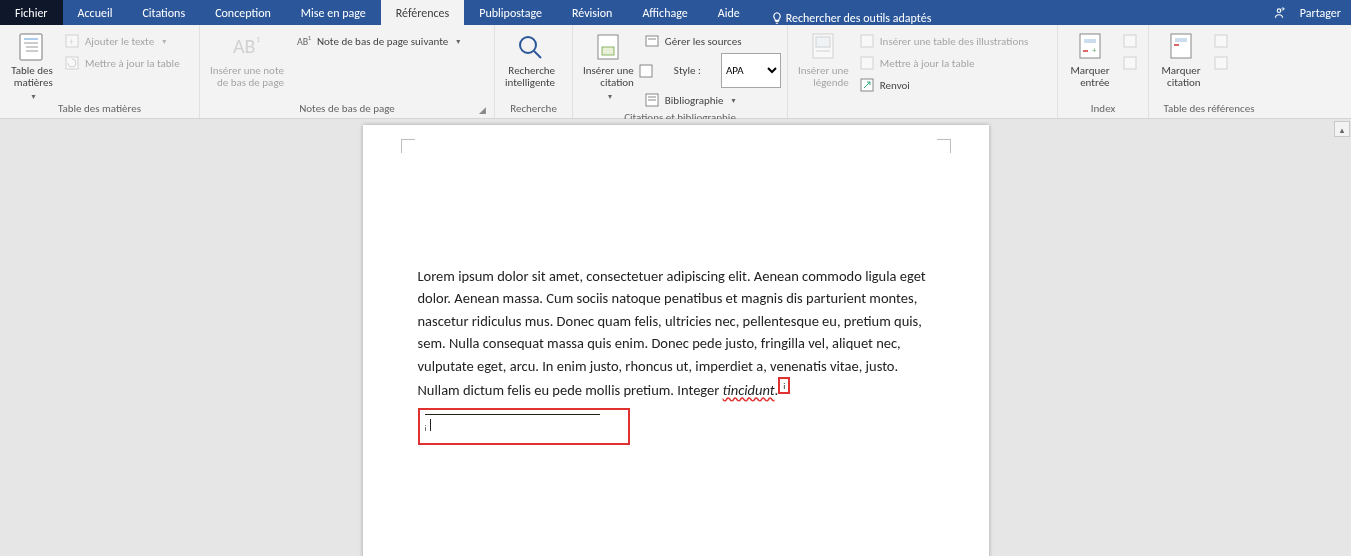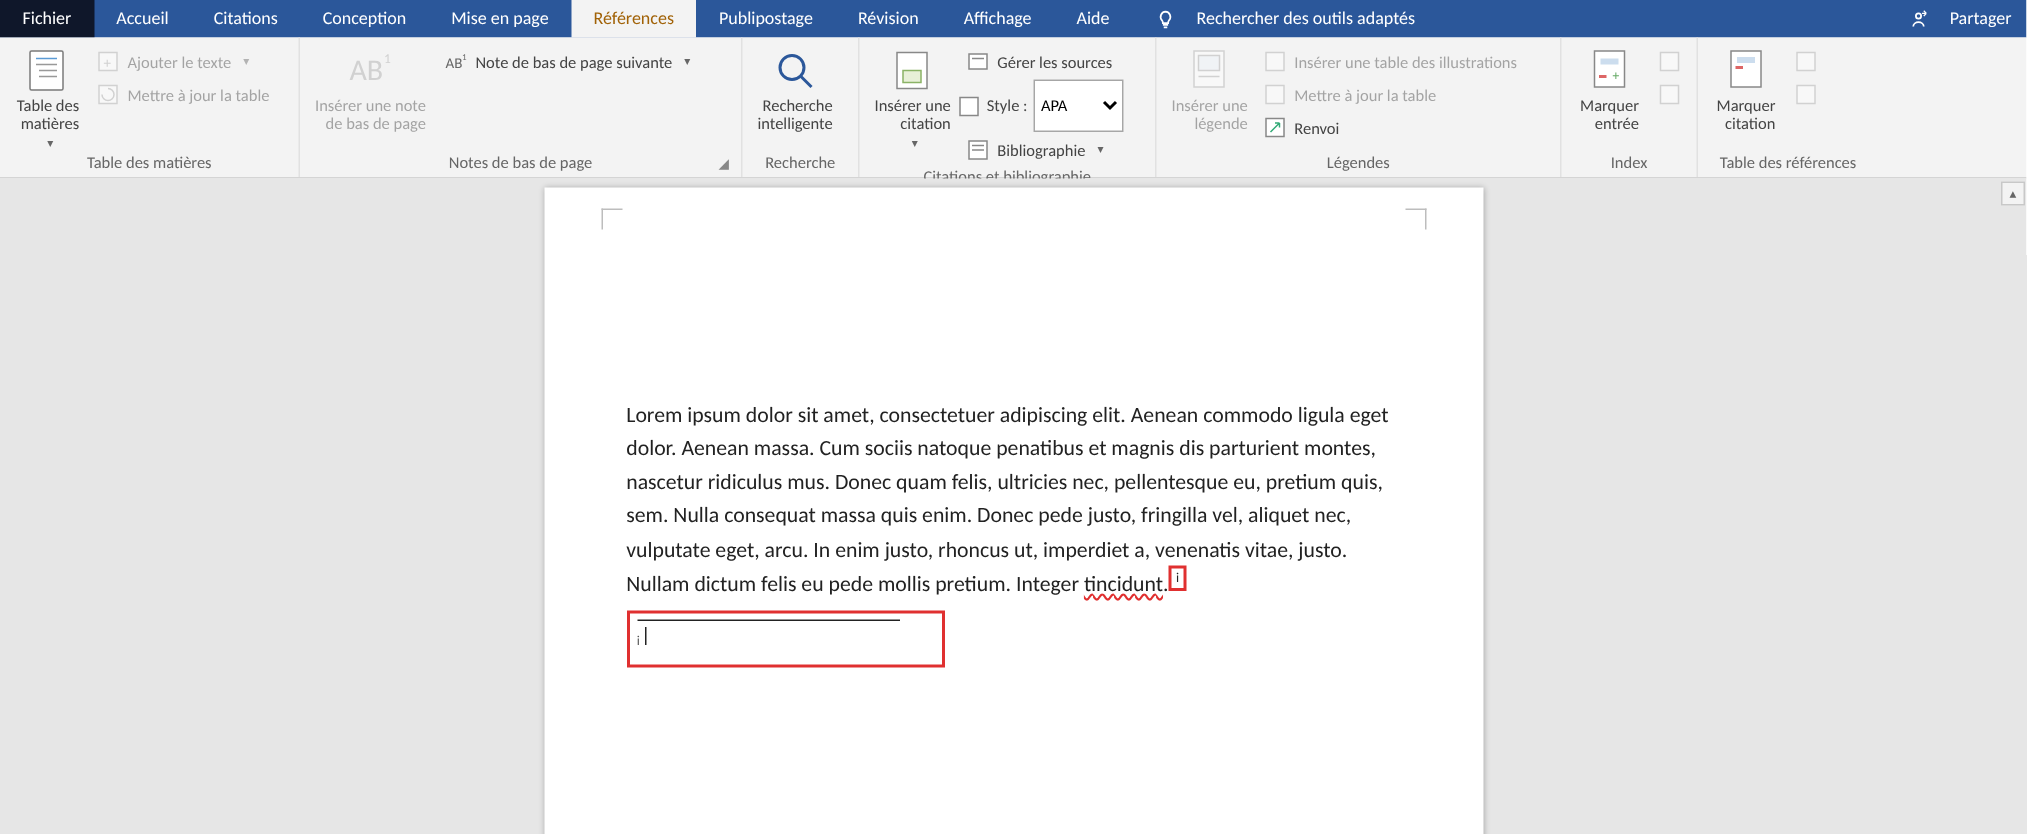--- a/index.html
+++ b/index.html
@@ -1,52 +1,52 @@
 <!DOCTYPE html>
 <html><head>
 <meta charset="utf-8">
 <style>
   * { margin:0; padding:0; box-sizing:border-box; font-family:"Segoe UI","Calibri",sans-serif; -webkit-font-smoothing:antialiased; }
   body { width:1351px; height:556px; background:#fff; overflow:hidden; font-size:12px; color:#444; }
   
   .tabbar { height:25px; background:#2b579a; display:flex; align-items:stretch; color:#fff; position:relative; }
   .tab { padding:0 15px; display:flex; align-items:center; cursor:pointer; font-size:12px; }
   .tab.darker { background:#0f172a; }
-  .tab.active { background:#f3f3f3; color:#a16207; }
-  .tab.search { gap:14px; }
+  .tab.active { background:#f3f3f3; color:#404040; }
+  .tab.search { gap:2px;align-items:flex-end; }
   .share { position:absolute; right:10px; top:0; height:100%; display:flex; align-items:center; gap:14px; cursor:pointer; font-size:12px;}
   
   .ribbon { height:94px; background:#f3f3f3; border-bottom:1px solid #d4d4d4; display:flex; position:relative; }
   .group { border-right:1px solid #e1e1e1; padding:4px 6px 2px 6px; display:flex; flex-direction:column; justify-content:space-between; }
   .group-top { flex:1; display:flex; }
   .group-label { font-size:11px; text-align:center; color:#666; padding:1px 0; position:relative; }
   .group-label .launch { position:absolute; right:2px; bottom:1px; font-size:9px; color:#888; }
   .big-btn { display:flex; flex-direction:column; align-items:center; justify-content:flex-start; gap:2px; padding:2px 4px 0 4px; cursor:pointer; min-width:52px; }
   .big-btn .icon { width:32px; height:32px; display:flex; align-items:center; justify-content:center; }
   .big-btn .lbl { font-size:11px; text-align:right; line-height:1.1; color:#444; }
   .big-btn.disabled { opacity:.45; cursor:default; }
   .stack { display:flex; flex-direction:column; gap:2px; padding-top:2px; }
   .small-btn { display:flex; align-items:center; gap:5px; padding:2px 6px; font-size:11px; cursor:pointer; color:#444;}
   .small-btn.disabled { opacity:.45; cursor:default; }
   .small-btn .mini-icon{ width:16px; height:16px; display:flex; align-items:center; justify-content:center;}
   .drop-caret { font-size:8px; margin-left:3px; color:#666; }
-  .style-row{ display:flex; align-items:center; gap:4px; font-size:11px; }
+  .style-row{ display:flex; align-items:center; gap:20px; font-size:11px; }
   .style-row select{ height:35px; width:60px; font-size:11px; border:1px solid #a6a6a6; background:#fff;}
   
   .red-box { border:2px solid #e03030; }
   
   svg { display:block; }
   
   .workspace { height:437px; background:#e6e6e6; position:relative; display:flex; justify-content:center; overflow:hidden;}
   .page { width:626px; min-height:900px; background:#fff; margin-top:6px; box-shadow:0 0 4px rgba(0,0,0,.3); position:relative; padding:140px 55px 60px 55px; }
   .corner{ position:absolute; width:14px; height:14px; border-color:#bdbdbd; }
   .corner.tl{ top:14px; left:38px; border-left:1px solid #bdbdbd; border-top:1px solid #bdbdbd;}
   .corner.tr{ top:14px; right:38px; border-right:1px solid #bdbdbd; border-top:1px solid #bdbdbd;}
   .body-text{ font-family:Calibri,sans-serif; font-size:14.5px; line-height:1.55; color:#222; }
-  .body-text .us{ text-decoration:underline; text-decoration-color:#e03030; text-decoration-style:wavy; }
+  .body-text .us{ text-decoration:underline; text-decoration-color:#e03030; text-decoration-style:wavy;font-style:italic; }
   .endnote-ref{ font-size:9px; vertical-align:super; color:#555;}
   .ref-red{ display:inline-block; border:2px solid #e03030; padding:0 3px; line-height:13px; font-size:9px; vertical-align:super;}
   .sep-line{ border-top:1px solid #222; width:175px; margin-top:18px;}
   .endnote-area{ border:2px solid #e03030; width:212px; padding:4px 5px 10px 5px; margin-top:6px; display:flex; flex-direction:column; gap:4px;}
   .endnote-area .row{ display:flex; gap:3px; align-items:baseline; font-size:11px; color:#333;}
   .endnote-area .cursor{ display:inline-block; width:1px; height:12px; background:#222;}
   .scroll-up{ position:absolute; right:1px; top:2px; width:16px; height:16px; background:#f3f3f3; border:1px solid #c8c8c8; display:flex;align-items:center;justify-content:center; font-size:9px;color:#666;}
 </style>
 </head>
 <body>
@@ -251,21 +251,20 @@
           <span class="mini-icon">
               <svg width="16" height="16">
                 <rect x="2" y="2" width="12" height="12" fill="#fff" stroke="#888"></rect>
                 <path d="M5 11l6-6M11 5v3M11 5h-3" stroke="#3a7" fill="none"></path>
               </svg>
             </span>
           <span>Renvoi</span>
         </div>
       </div>
     </div>
-    <div class="group-label">Légendes</div>
   </div>
 
   <div class="group" style="min-width:80px">
     <div class="group-top">
       <div class="big-btn">
         <span class="icon">
             <svg width="32" height="32">
               <rect x="6" y="3" width="20" height="24" fill="#fff" stroke="#888"></rect>
               <rect x="10" y="8" width="12" height="4" fill="#cde"></rect>
               <rect x="9" y="19" width="5" height="2" fill="#d66"></rect>

